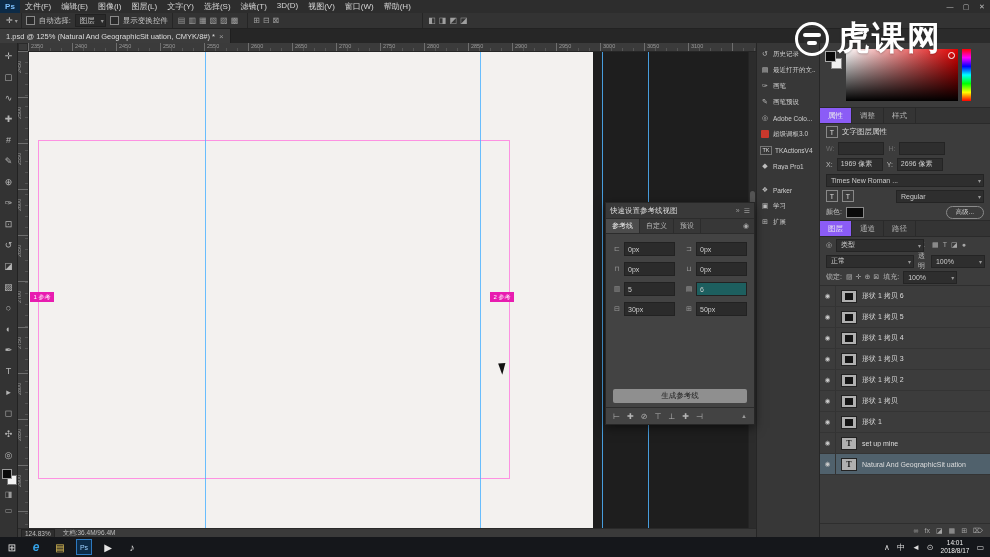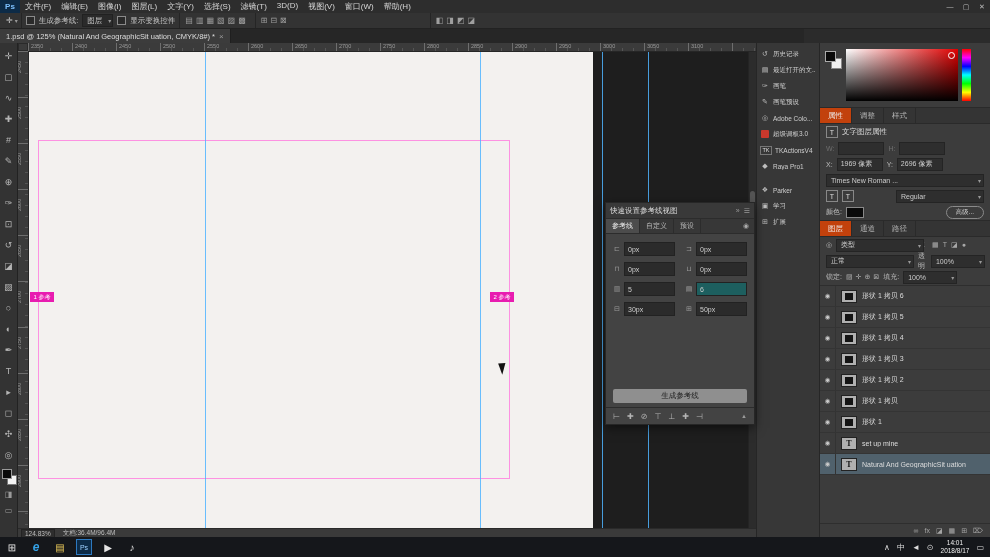--- a/index.html
+++ b/index.html
@@ -118,21 +118,21 @@
   .cp{position:relative;height:64px;flex:none;}
   .cp-fg{position:absolute;left:5px;top:8px;width:9px;height:9px;background:#0a0a0a;border:1px solid #aaa;z-index:2;}
   .cp-bg{position:absolute;left:11px;top:15px;width:9px;height:9px;background:#f0f0f0;border:1px solid #888;}
   .cp-sat{position:absolute;left:26px;top:6px;width:112px;height:52px;
           background:linear-gradient(to bottom,rgba(0,0,0,0),#000),linear-gradient(to right,#fff,#e00000);}
   .cp-marker{position:absolute;left:128px;top:9px;width:5px;height:5px;border:1px solid #fff;border-radius:50%;}
   .cp-hue{position:absolute;left:142px;top:6px;width:9px;height:52px;
           background:linear-gradient(to bottom,#f00,#f0f,#00f,#0ff,#0f0,#ff0,#f00);}
   .ptabs{height:15px;display:flex;background:#343434;border-top:1px solid #2a2a2a;border-bottom:1px solid #2a2a2a;flex:none;}
   .ptab{padding:0 8px;display:flex;align-items:center;font-size:7.5px;color:#b5b5b5;border-right:1px solid #2a2a2a;}
-  .ptab.active{background:#c2410c;color:#eee;}
+  .ptab.active{background:#8b5cf6;color:#eee;}
   .prow{height:16px;display:flex;align-items:center;gap:4px;padding:0 6px;font-size:7px;color:#b9b9b9;flex:none;}
   .prow.title{font-size:7.5px;color:#ddd;}
   .tbadge{width:10px;height:10px;border:1px solid #888;display:flex;align-items:center;justify-content:center;
           font-size:7px;color:#ddd;flex:none;}
   .pfield{background:#2e2e2e;border:1px solid #242424;height:11px;display:flex;align-items:center;
           padding:0 3px;min-width:38px;font-size:7px;color:#ccc;}
   .prow.dim, .prow.dim .pfield{color:#6f6f6f;}
   .pdrop{background:#2e2e2e;border:1px solid #242424;height:11px;display:flex;align-items:center;
          padding:0 12px 0 4px;font-size:7px;color:#ccc;position:relative;flex:1;}
   .pdrop:after{content:"▾";position:absolute;right:2px;font-size:6px;color:#999;}
@@ -202,21 +202,21 @@
         <div class="win-btn">✕</div>
       </div>
   </div>
 
   <div class="optionsbar">
     <div class="opt-tool">
       <span>✛</span>
         <span style="font-size:6px;color:#999;">▾</span>
     </div>
     <span class="cb"></span>
-    <span class="opt-label">生成参考线:</span>
+    <span class="opt-label">自动选择:</span>
     <span class="opt-drop">图层</span>
     <span class="cb"></span>
     <span class="opt-label">显示变换控件</span>
     <div class="icon-cluster" id="opt-align">
         <span>▤</span>
         <span>▥</span>
         <span>▦</span>
         <span>▧</span>
         <span>▨</span>
         <span>▩</span>
@@ -573,20 +573,24 @@
     <div class="lfooter" id="layer-footer">
         <span>∞</span>
         <span>fx</span>
         <span>◪</span>
         <span>▦</span>
         <span>⊞</span>
         <span>⌦</span>
       </div>
   </div>
 
+  <div class="watermark">
+    <div class="wm-logo"></div>
+    <div class="wm-text">虎课网</div>
+  </div>
 
   <div class="taskbar">
     <div id="taskbar-left" style="display:flex;">
         <div class="tb-icon">⊞</div>
         <div class="tb-icon edge">e</div>
         <div class="tb-icon folder">▤</div>
         <div class="tb-icon">
           <span class="psbadge">Ps</span>
         </div>
         <div class="tb-icon">▶</div>

